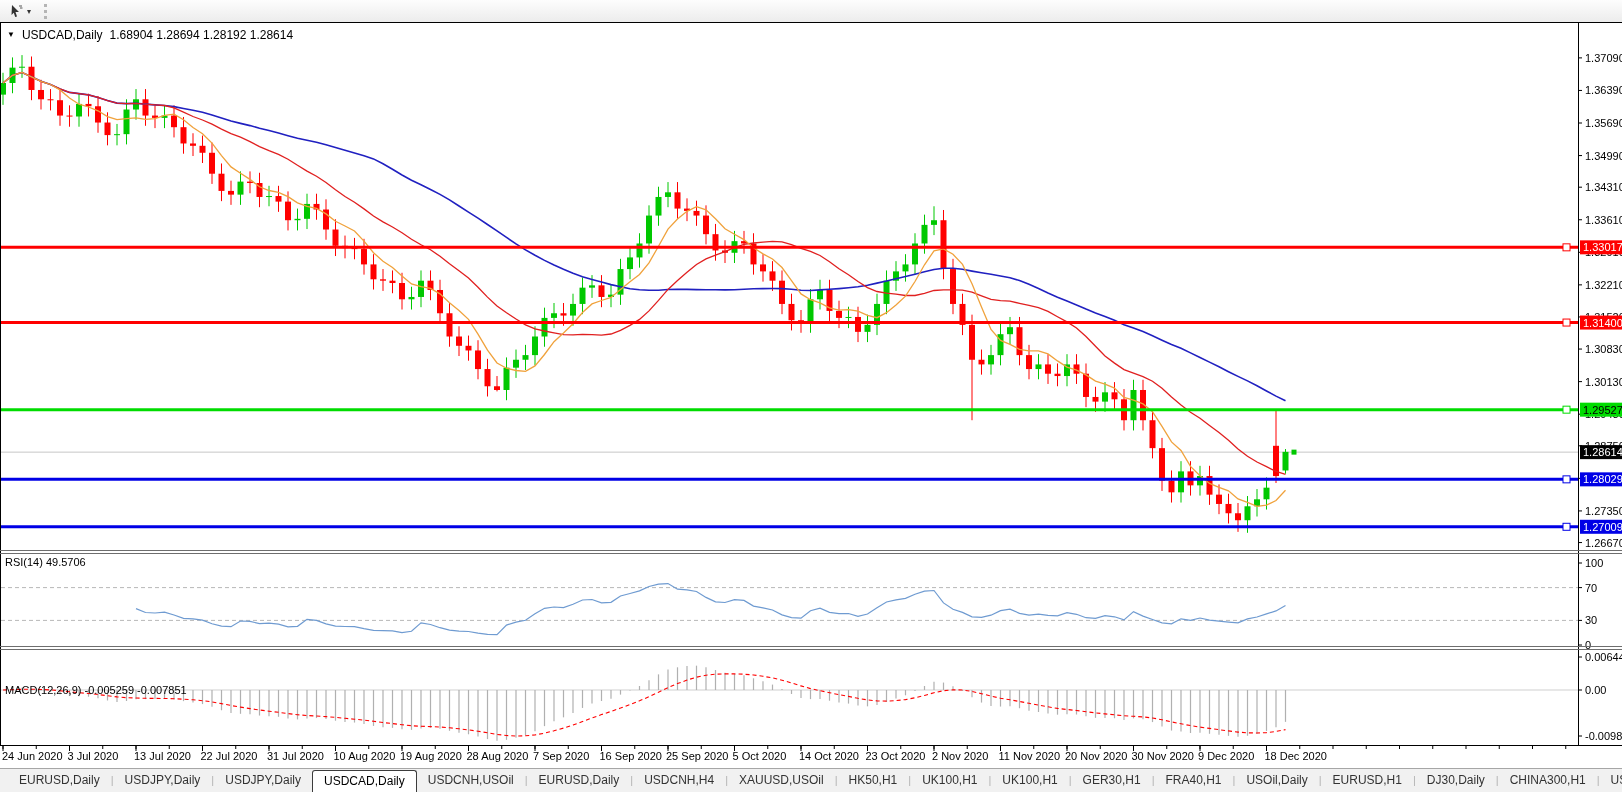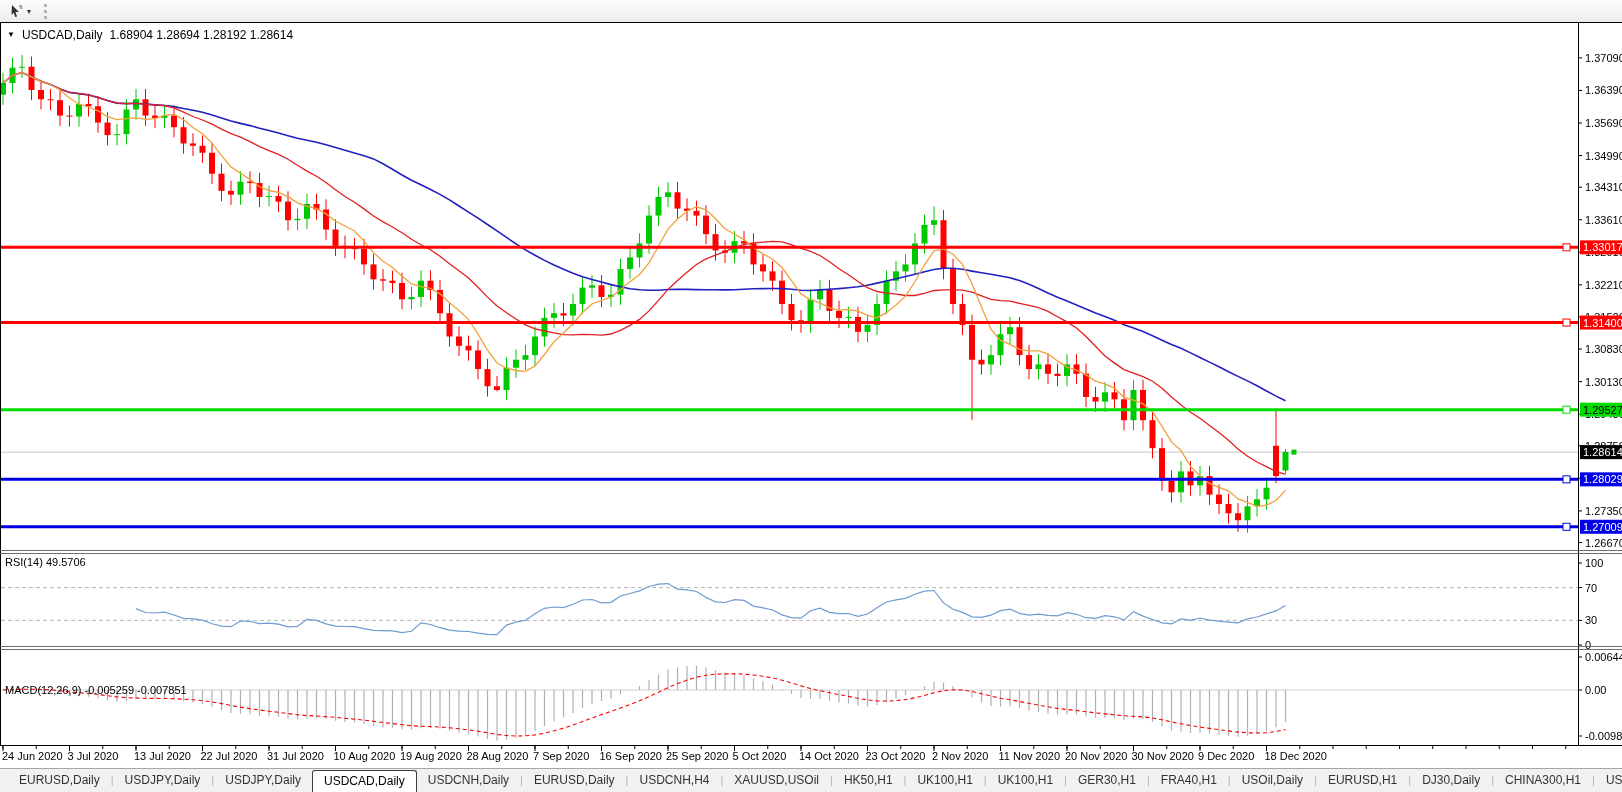--- a/index.html
+++ b/index.html
@@ -648,21 +648,21 @@
   <div id="macd-label" class="panel-label">MACD(12,26,9) -0.005259 -0.007851</div>
 
   <div class="tabbar">
     <div id="tabs-holder" style="display:flex;align-items:flex-end">
         <div class="tab">EURUSD,Daily</div>
         <div class="tab-sep">|</div>
         <div class="tab">USDJPY,Daily</div>
         <div class="tab-sep">|</div>
         <div class="tab">USDJPY,Daily</div>
         <div class="tab active">USDCAD,Daily</div>
-        <div class="tab">USDCNH,Daily</div>
+        <div class="tab">USDCNH,USOil</div>
         <div class="tab-sep">|</div>
         <div class="tab">EURUSD,Daily</div>
         <div class="tab-sep">|</div>
         <div class="tab">USDCNH,H4</div>
         <div class="tab-sep">|</div>
         <div class="tab">XAUUSD,USOil</div>
         <div class="tab-sep">|</div>
         <div class="tab">HK50,H1</div>
         <div class="tab-sep">|</div>
         <div class="tab">UK100,H1</div>

